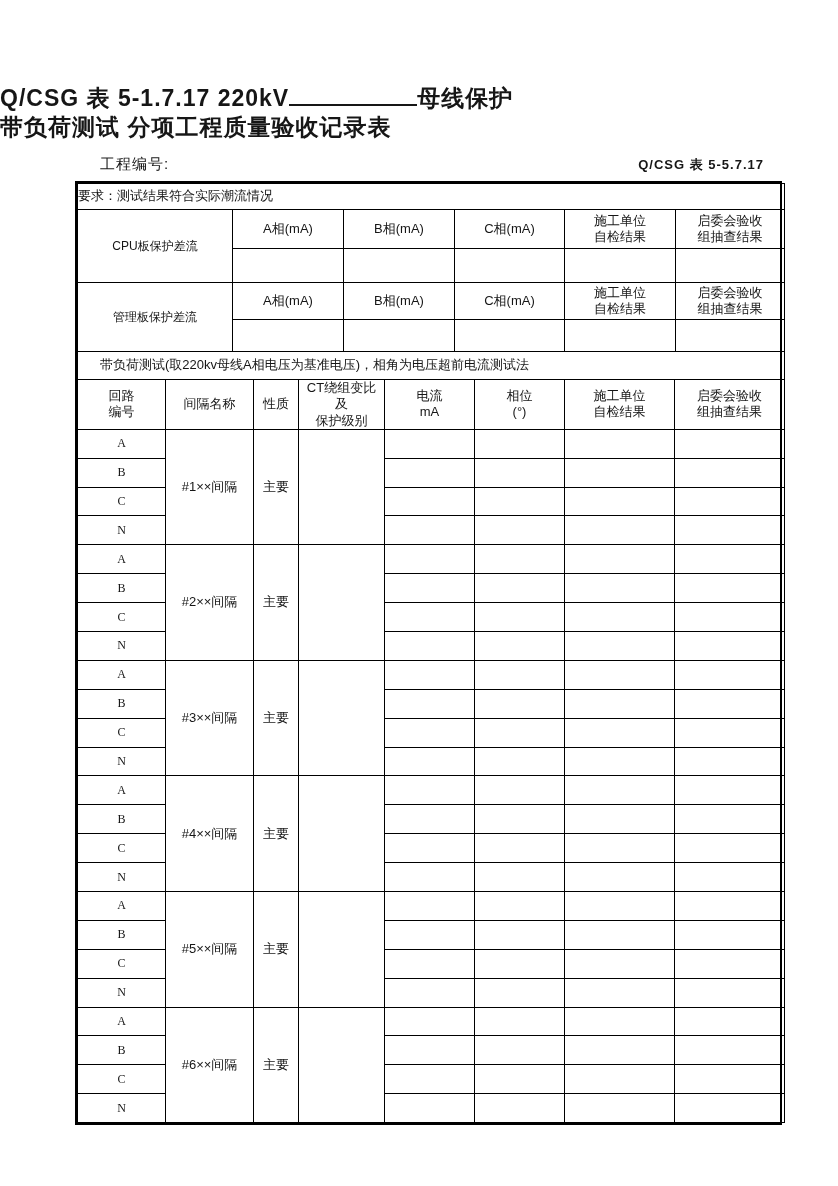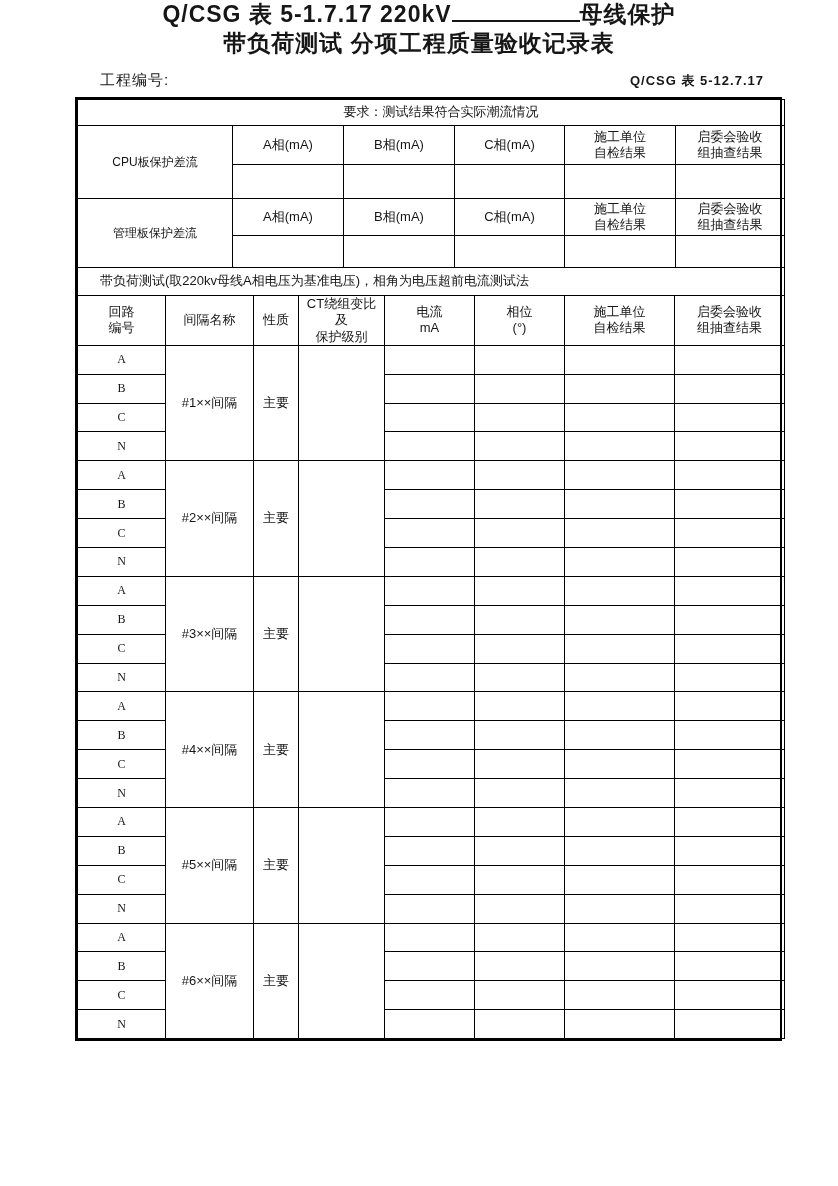--- a/index.html
+++ b/index.html
@@ -1,29 +1,29 @@
 <!DOCTYPE html>
 <html><head>
 <meta charset="utf-8">
 <style>
   html,body{margin:0;padding:0;background:#ffffff;}
   .page{position:relative;width:838px;height:1186px;background:#ffffff;
         font-family:"Liberation Sans","DejaVu Sans",sans-serif;color:#161616;overflow:hidden;}
-  .titles{text-align:center;font-weight:bold;font-size:23px;line-height:29px;letter-spacing:1px;}
+  .titles{padding-top:84px;font-weight:bold;font-size:23px;line-height:29px;letter-spacing:1px;}
   .title-line{white-space:nowrap;}
   .blank-underline{display:inline-block;width:128px;border-bottom:2px solid #161616;height:18px;vertical-align:baseline;}
   .meta{width:703px;margin:13px 0 7px 77px;display:flex;justify-content:space-between;align-items:flex-end;}
   .meta .proj{font-size:15px;padding-left:23px;letter-spacing:1px;}
   .meta .code{font-size:13px;font-weight:bold;padding-right:16px;letter-spacing:1px;}
   .tables{margin-left:75px;width:707px;border:2px solid #000;box-sizing:border-box;background:#fff;}
   table{border-collapse:collapse;table-layout:fixed;width:100%;}
   td,th{border:1px solid #000;text-align:center;vertical-align:middle;font-size:13px;font-weight:normal;
         padding:0 2px;white-space:pre-line;overflow:hidden;line-height:1.25;}
   .t2 tr:first-child td{border-top:0;}
-  .req td{height:25px;text-align:center;padding-left:22px;}
+  .req td{height:25px;text-align:left;padding-left:0;}
   .dh1 td{height:38px;}
   .de1 td{height:33px;}
   .dh2 td{height:36px;}
   .de2 td{height:31px;}
   .slabel{font-size:12px;}
   .cap td{height:27px;text-align:left;padding-left:22px;}
   .lh th{height:40px;}
   .dr td{height:27.9px;}
   .dr .circ{font-size:12px;font-family:"Liberation Serif","DejaVu Serif",serif;}
 </style>
@@ -32,21 +32,21 @@
 
 <div class="page">
 
   <div class="titles">
     <div class="title-line"><span>Q/CSG 表 5-1.7.17 220kV</span><span class="blank-underline"></span><span>母线保护</span></div>
     <div class="title-line">带负荷测试 分项工程质量验收记录表</div>
   </div>
 
   <div class="meta">
     <span class="proj">工程编号:</span>
-    <span class="code">Q/CSG 表 5-12.7.17</span>
+    <span class="code">Q/CSG 表 5-5.7.17</span>
   </div>
 
   <div class="tables">
 
     <table class="t1">
       <colgroup>
           <col style="width:155px">
           <col style="width:111px">
           <col style="width:111px">
           <col style="width:110px">

